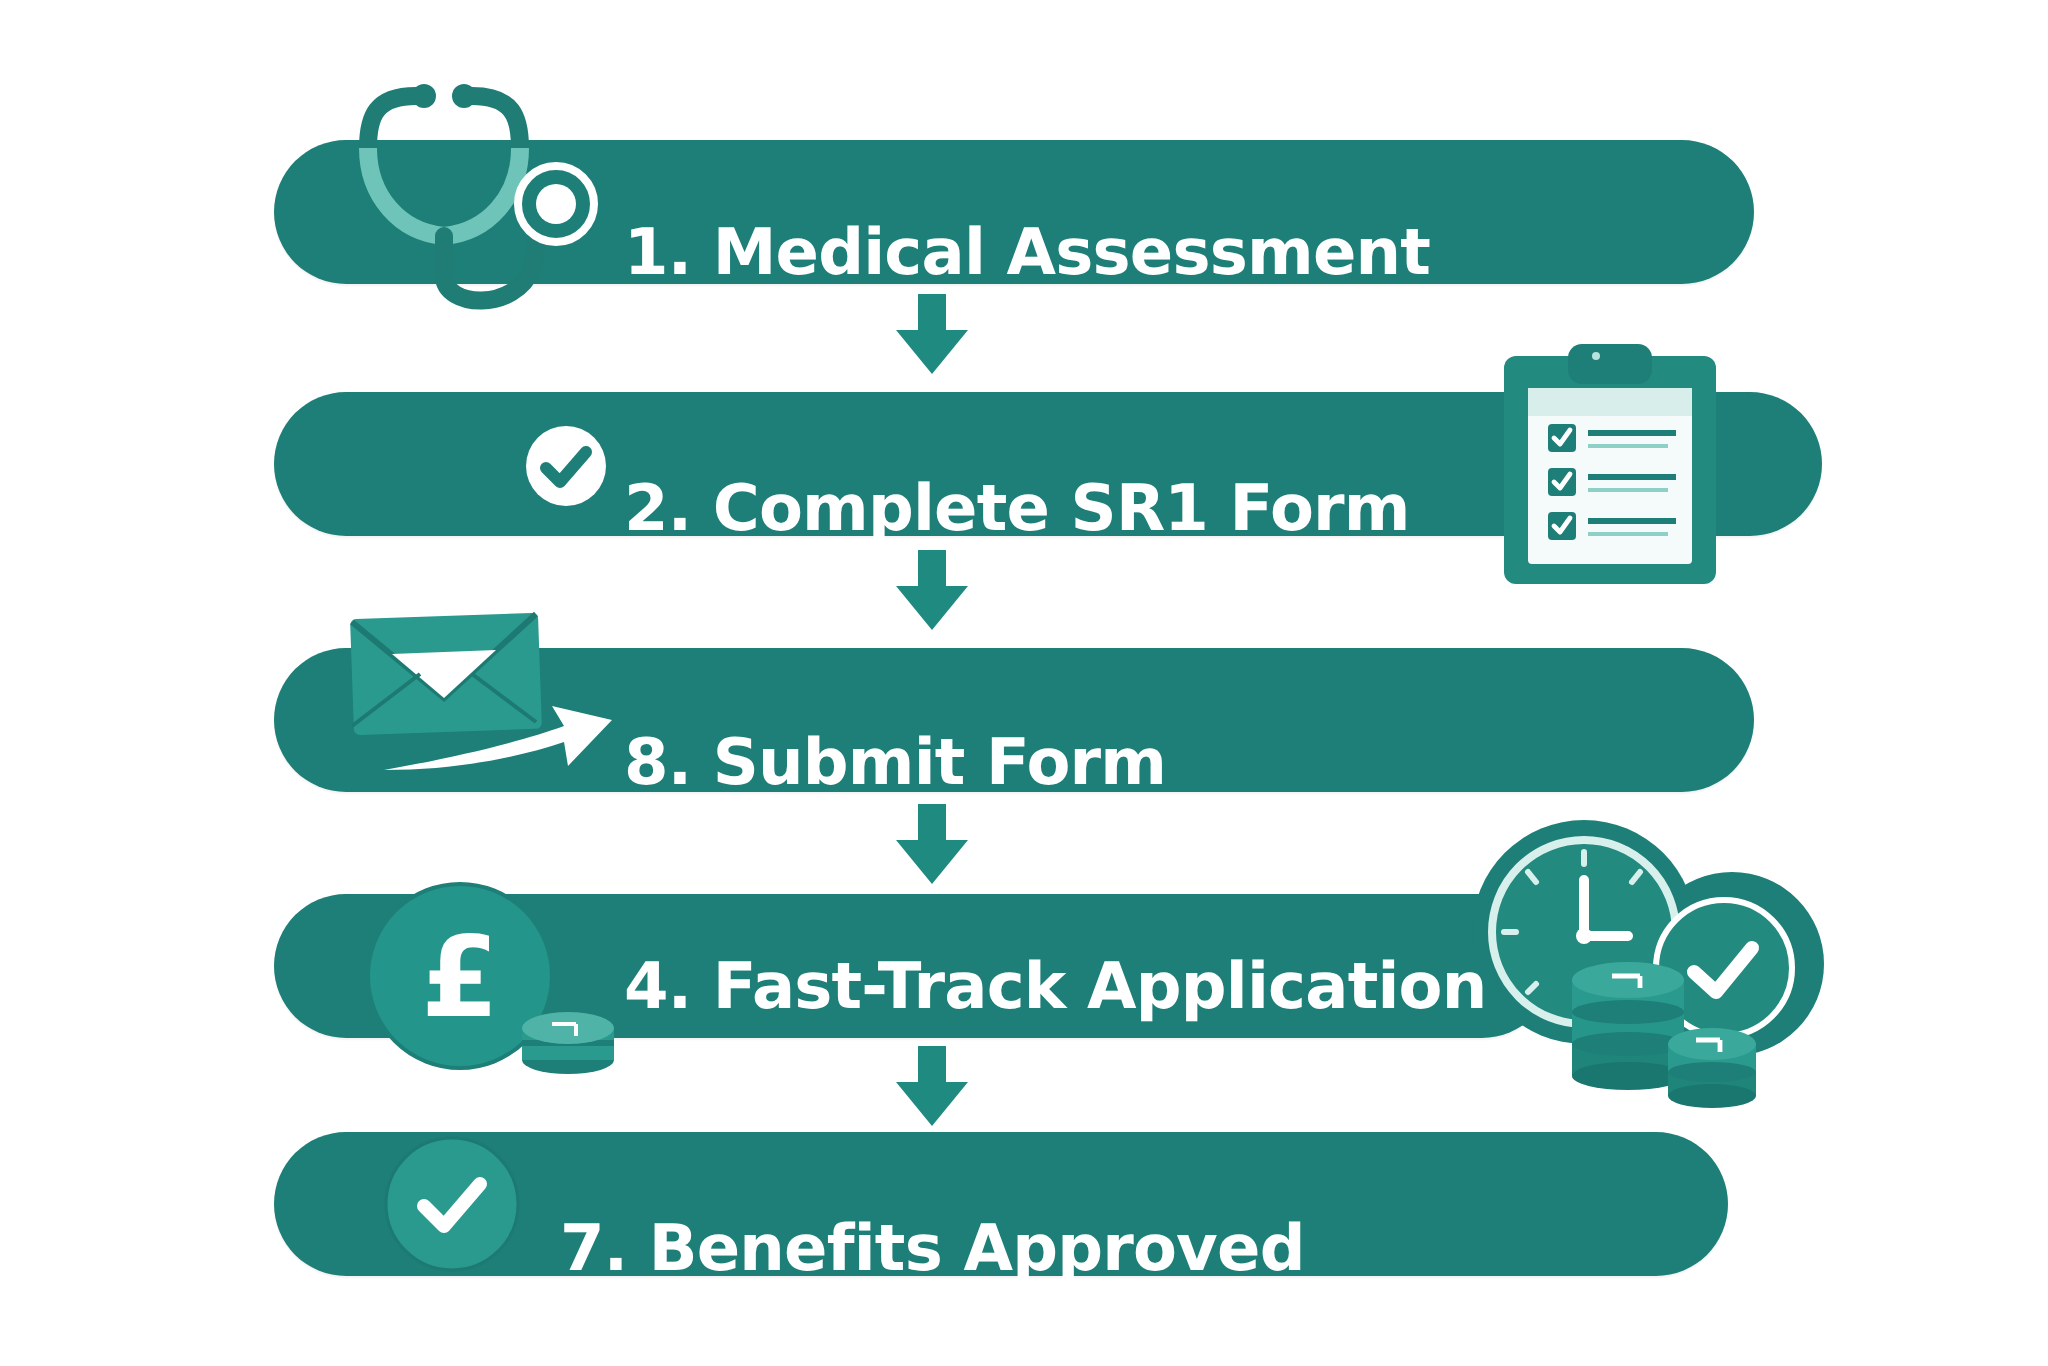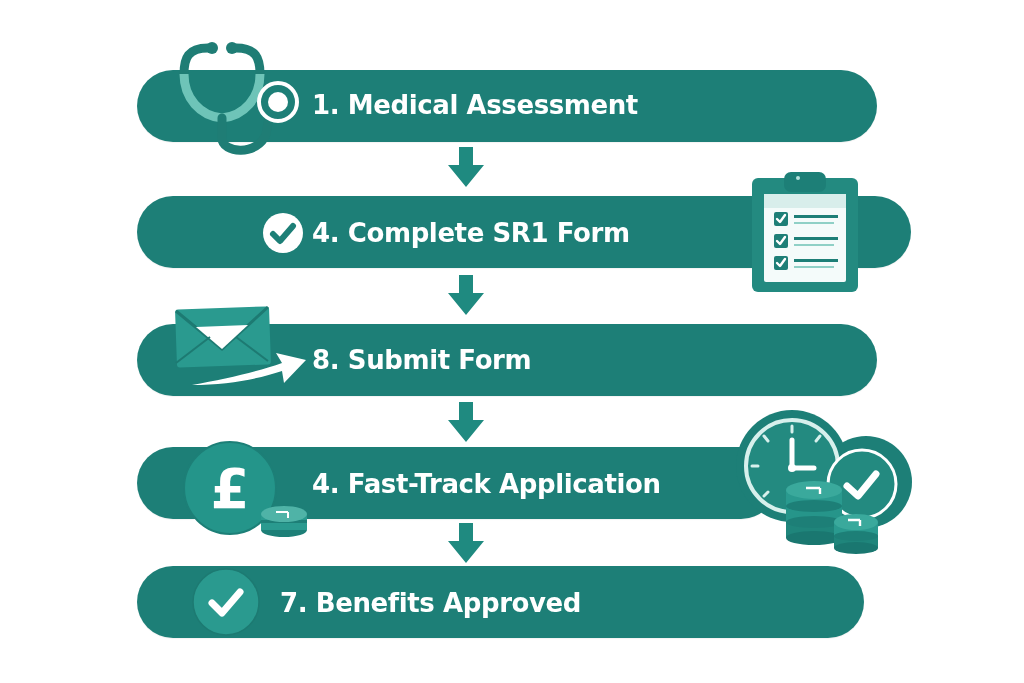--- a/index.html
+++ b/index.html
@@ -8,22 +8,23 @@
       position: relative; overflow: hidden;
       font-family: "DejaVu Sans", "Liberation Sans", sans-serif;
     }
     .bar {
       position: absolute; left: 137px; height: 72px;
       background: #1d7f77; border-radius: 36px;
       box-shadow: 0 1px 1px rgba(0,0,0,0.05);
     }
     .label {
       position: absolute; color: #ffffff; font-weight: bold;
-      font-size: 26px; letter-spacing: -0.4px; white-space: nowrap;
+      font-size: 32px; letter-spacing: -0.4px; white-space: nowrap;
       line-height: 32px;
+      margin-top: 21px;
     }
     .arrow { position: absolute; width: 36px; height: 40px; }
     .icon { position: absolute; }
     svg { display: block; overflow: visible; }
   </style>
 </head>
 <body>
 
 <div class="bar" style="top:70px; width:740px;"></div>
 <div class="icon" style="left:170px; top:38px;">
@@ -49,21 +50,21 @@
     </svg>
 </div>
 
 <div class="bar" style="top:196px; width:774px;"></div>
 <div class="icon" style="left:262px; top:212px;">
   <svg width="42" height="42" viewBox="0 0 42 42">
     <circle cx="21" cy="21" r="20" fill="#ffffff"></circle>
     <path d="M11 22 L18 29 L31 14" fill="none" stroke="#1d7f77" stroke-width="6" stroke-linecap="round" stroke-linejoin="round"></path>
   </svg>
 </div>
-<div class="label" style="left:312px; top:217px;">4. Complete SR1 Form</div>
+<div class="label" style="left:312px; top:217px;">2. Complete SR1 Form</div>
 <div class="icon" style="left:752px; top:170px;">
   <svg width="108" height="124" viewBox="0 0 108 124">
     <rect x="0" y="8" width="106" height="114" rx="6" fill="#238a80"></rect>
     <rect x="12" y="24" width="82" height="88" rx="2" fill="#f4fbfa"></rect>
     <rect x="12" y="24" width="82" height="14" fill="#d8eeeb"></rect>
     <rect x="32" y="2" width="42" height="20" rx="7" fill="#1d7f77"></rect>
     <circle cx="46" cy="8" r="2" fill="#b8e3dd"></circle>
     <g>
       <rect x="22" y="42" width="14" height="14" rx="2" fill="#1d7f77"></rect>
       <path d="M25 49 L28 52 L33 45" fill="none" stroke="#fff" stroke-width="2.4" stroke-linecap="round" stroke-linejoin="round"></path>
@@ -118,21 +119,21 @@
     <circle cx="46" cy="48" r="46" fill="none" stroke="#1d7f77" stroke-width="2"></circle>
     <text x="46" y="68" text-anchor="middle" font-family="DejaVu Sans, sans-serif" font-weight="bold" font-size="56" fill="#ffffff">£</text>
 
     <ellipse cx="100" cy="90" rx="23" ry="7" fill="#1d7f77"></ellipse>
     <rect x="77" y="74" width="46" height="16" fill="#2a9a8f"></rect>
     <rect x="77" y="80" width="46" height="3" fill="#1d7f77"></rect>
     <ellipse cx="100" cy="74" rx="23" ry="8" fill="#4fb3a7"></ellipse>
     <path d="M92 72 H104 M104 72 V78" stroke="#ffffff" stroke-width="2"></path>
   </svg>
 </div>
-<div class="label" style="left:312px; top:468px;">4. Fast-Track Application</div>
+<div class="label" style="left:312px; top:456px;">4. Fast-Track Application</div>
 <div class="icon" style="left:730px; top:412px;">
   <svg width="190" height="140" viewBox="0 0 190 140">
     <circle cx="136" cy="70" r="46" fill="#1d7f77"></circle>
     <circle cx="62" cy="54" r="56" fill="#1d7f77"></circle>
     <circle cx="62" cy="54" r="46" fill="#238a80" stroke="#d7f0ec" stroke-width="4"></circle>
     <g stroke="#d7f0ec" stroke-width="3" stroke-linecap="round">
       <line x1="62" y1="14" x2="62" y2="20"></line>
       <line x1="22" y1="54" x2="28" y2="54"></line>
       <line x1="90" y1="24" x2="86" y2="29"></line>
       <line x1="34" y1="24" x2="38" y2="29"></line>

